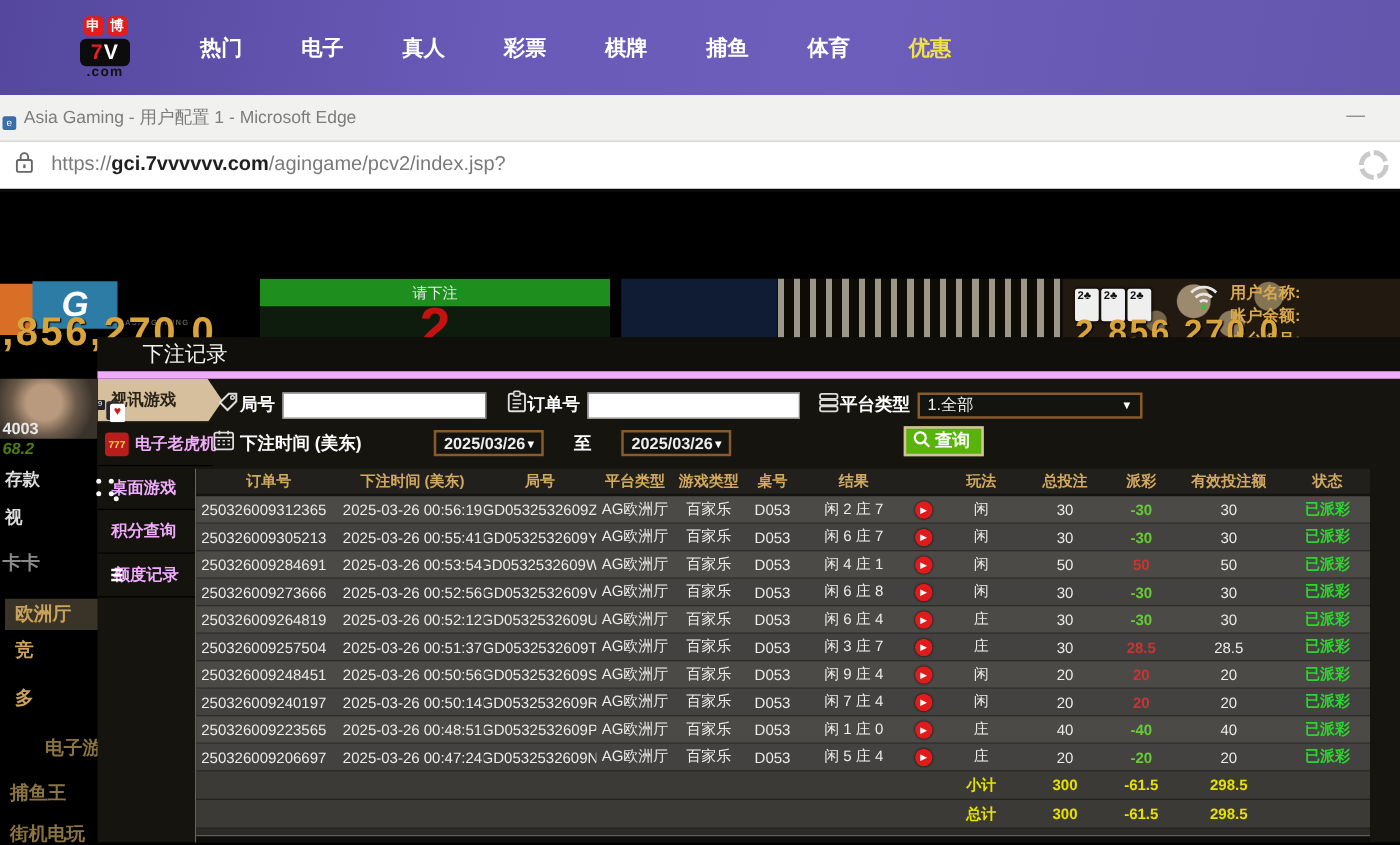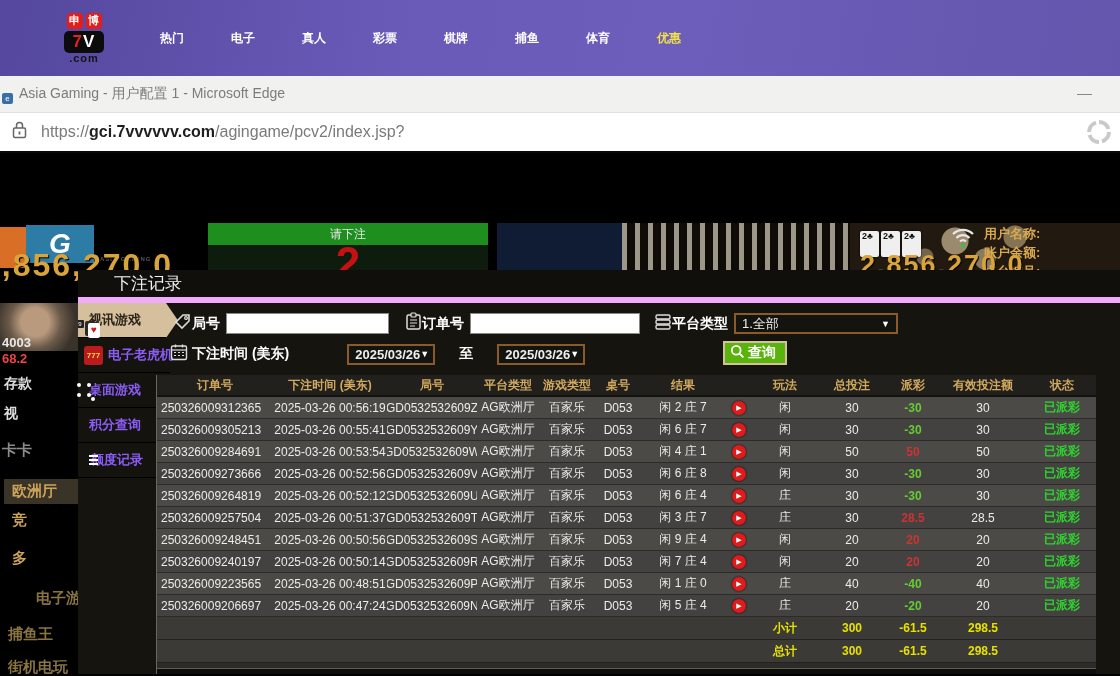--- a/index.html
+++ b/index.html
@@ -11,21 +11,21 @@
     display:flex; align-items:center; }
   .logo { margin-left:46px; width:76px; display:flex; flex-direction:column; align-items:center; }
   .logo-row { display:flex; gap:3px; }
   .logo-sq { width:16px; height:16px; background:#e31c1c; border-radius:4px; color:#fff;
     font-size:11px; font-weight:bold; display:flex; align-items:center; justify-content:center; }
   .logo-7v { margin-top:2px; width:40px; height:22px; background:#0c0c0c; border-radius:5px;
     display:flex; align-items:center; justify-content:center; font-weight:bold; font-size:17px; letter-spacing:1px; }
   .logo-7v .seven { color:#e32222; } .logo-7v .vee { color:#fff; }
   .logo-com { color:#121212; font-weight:bold; font-size:11px; letter-spacing:1px; margin-top:-1px; }
   .nav { display:flex; margin-left:38px; }
-  .nav-item { color:#fff; font-size:12px; font-weight:bold; margin-right:47px; cursor:pointer; }
+  .nav-item { color:#fff; font-size:17px; font-weight:bold; margin-right:47px; cursor:pointer; }
   .nav-item.active { color:#f0e14a; }
 
   
   .titlebar { height:37px; background:#f1f1f0; border-bottom:1px solid #e2e2e2;
     display:flex; align-items:center; position:relative; }
   .fav { width:11px; height:11px; margin:0 6px 8px 2px; background:#3a6ea8; border-radius:2px;
     color:#fff; font-size:8px; display:flex; align-items:center; justify-content:center; align-self:flex-end; }
   .title-text { color:#7c7c7c; font-size:14px; }
   .min-btn { position:absolute; right:28px; top:8px; color:#888; font-size:15px; cursor:pointer; }
   .urlbar { height:40px; background:#fff; border-bottom:2px solid #0a0a0a;
@@ -66,40 +66,40 @@
   .big-num { position:absolute; color:#d9a43c; font-weight:bold; letter-spacing:2px;
     text-shadow:1px 1px 1px #000; white-space:nowrap; }
   .big-num.left { left:-18px; top:24px; font-size:32px; }
   .big-num.right { left:860px; top:27px; font-size:27px; }
 
   
   .frag { position:absolute; white-space:nowrap; }
   .avatar { left:0; top:150px; width:78px; height:48px;
     background:radial-gradient(circle at 45% 40%,#b99a7e 0 14px,#6b5a4a 26px,#3a332b 40px); }
   .f-4003 { left:2px; top:182px; color:#e8e8e8; font-weight:bold; font-size:13px; }
-  .f-682 { left:2px; top:198px; color:#ef4444; font-weight:bold; font-size:13px; }
+  .f-682 { left:2px; top:198px; color:#4d7c0f; font-weight:bold; font-size:13px;font-style:italic; }
   .f-deposit { left:4px; top:222px; color:#ddd; font-weight:bold; font-size:14px; }
   .f-shipin { left:4px; top:252px; color:#ddd; font-weight:bold; font-size:14px; }
   .f-kaka { left:2px; top:288px; color:#8a8a8a; font-weight:bold; font-size:15px; }
   .f-menu { color:#caa25a; font-weight:bold; font-size:15px; }
   .f-eur { left:4px; top:326px; background:#3a3428; width:78px; padding:3px 0 3px 8px; }
   .f-jing { left:12px; top:358px; } .f-duo { left:12px; top:396px; }
   .f-dianzi { left:8px; top:436px; color:#8a7440;margin-left:28px; }
   .f-buyu { left:8px; top:472px; color:#8a7440; }
   .f-jieji { left:8px; top:505px; color:#8a7440; }
 
   
   .panel { position:absolute; left:78px; top:117px; width:1042px; height:404px; background:#15140f; z-index:5; }
   .panel-title { height:33px; background:#100f0c; color:#f2f2f2; font-size:17px;
     display:flex; align-items:center; padding-left:36px; border-bottom:6px solid #f0abfc; }
 
   .sidebar { position:absolute; left:0; top:33px; width:92px; }
   .side-item { height:35px; display:flex; align-items:center; padding-left:6px; gap:5px;
     background:#14130e; border-bottom:1px solid #000; cursor:pointer; position:relative; }
-  .side-item .lbl { color:#8b5cf6; font-size:13px; font-weight:bold; white-space:nowrap; }
+  .side-item .lbl { color:#f0abfc; font-size:13px; font-weight:bold; white-space:nowrap; }
   .side-item.active { width:100px; background:#d6bf9d;
     clip-path:polygon(0 0,88px 0,100px 50%,88px 100%,0 100%); }
   .side-item.active .lbl { color:#2a2317; }
   .s-ico { width:19px; height:19px; position:relative; flex:none; }
   .ico-cards .back { position:absolute; left:1px; top:1px; width:11px; height:15px; background:#2a2a2a; border-radius:2px; }
   .ico-cards .front { position:absolute; left:4px; top:3px; width:12px; height:15px; background:#fff; border-radius:2px;
     color:#d11a1a; font-size:10px; line-height:14px; text-align:center; }
   .ico-cards .nine { position:absolute; right:0; top:0; width:8px; height:8px; background:#222; color:#fff;
     font-size:6px; line-height:8px; text-align:center; border-radius:1px; }
   .ico-777 { background:#b91c1c; border-radius:3px; color:#ffd34d; font-size:8px; font-weight:bold;
@@ -114,21 +114,21 @@
   .content { position:absolute; left:92px; top:33px; width:950px; }
   .filters { position:relative; height:72px; }
   .f-label { color:#fff; font-weight:bold; font-size:14px; }
   .f-ico { flex:none; }
   .frow1 { position:absolute; left:4px; top:9px; display:flex; align-items:center; }
   .frow2 { position:absolute; left:0px; top:40px; display:flex; align-items:center; }
   .txt-input { width:163px; height:21px; background:#fff; border:1px solid #888; margin-left:6px; font-size:12px; padding:0 4px; }
   .sel { height:21px; background:#131310; border:2px solid #8a5a28; color:#eee; font-size:13px;
     display:flex; align-items:center; justify-content:space-between; padding:0 6px; margin-left:6px; cursor:pointer; }
   .sel .arrow { font-size:9px; color:#fff; }
-  .sel.platform { width:164px; }
+  .sel.platform { width:180px; }
   .sel.date { width:88px; font-weight:bold; }
   .to-label { color:#fff; font-weight:bold; font-size:14px; margin:0 24px; }
   .search-btn { position:absolute; left:553px; top:38px; height:24px; padding:0 9px 0 5px;
     background:#58b30a; border:2px solid #d6bf9d; color:#fff; font-size:14px; font-weight:bold;
     display:flex; align-items:center; gap:3px; cursor:pointer; }
 
   
   .btable { position:absolute; left:78px; top:105px; width:940px; border-left:1px solid #6a675e; }
   .trow { display:grid; grid-template-columns:116px 114px 90px 62px 56px 46px 84px 28px 64px 70px 52px 88px 70px; }
   .thead { background:#21201c; border-bottom:2px solid #131310; }

